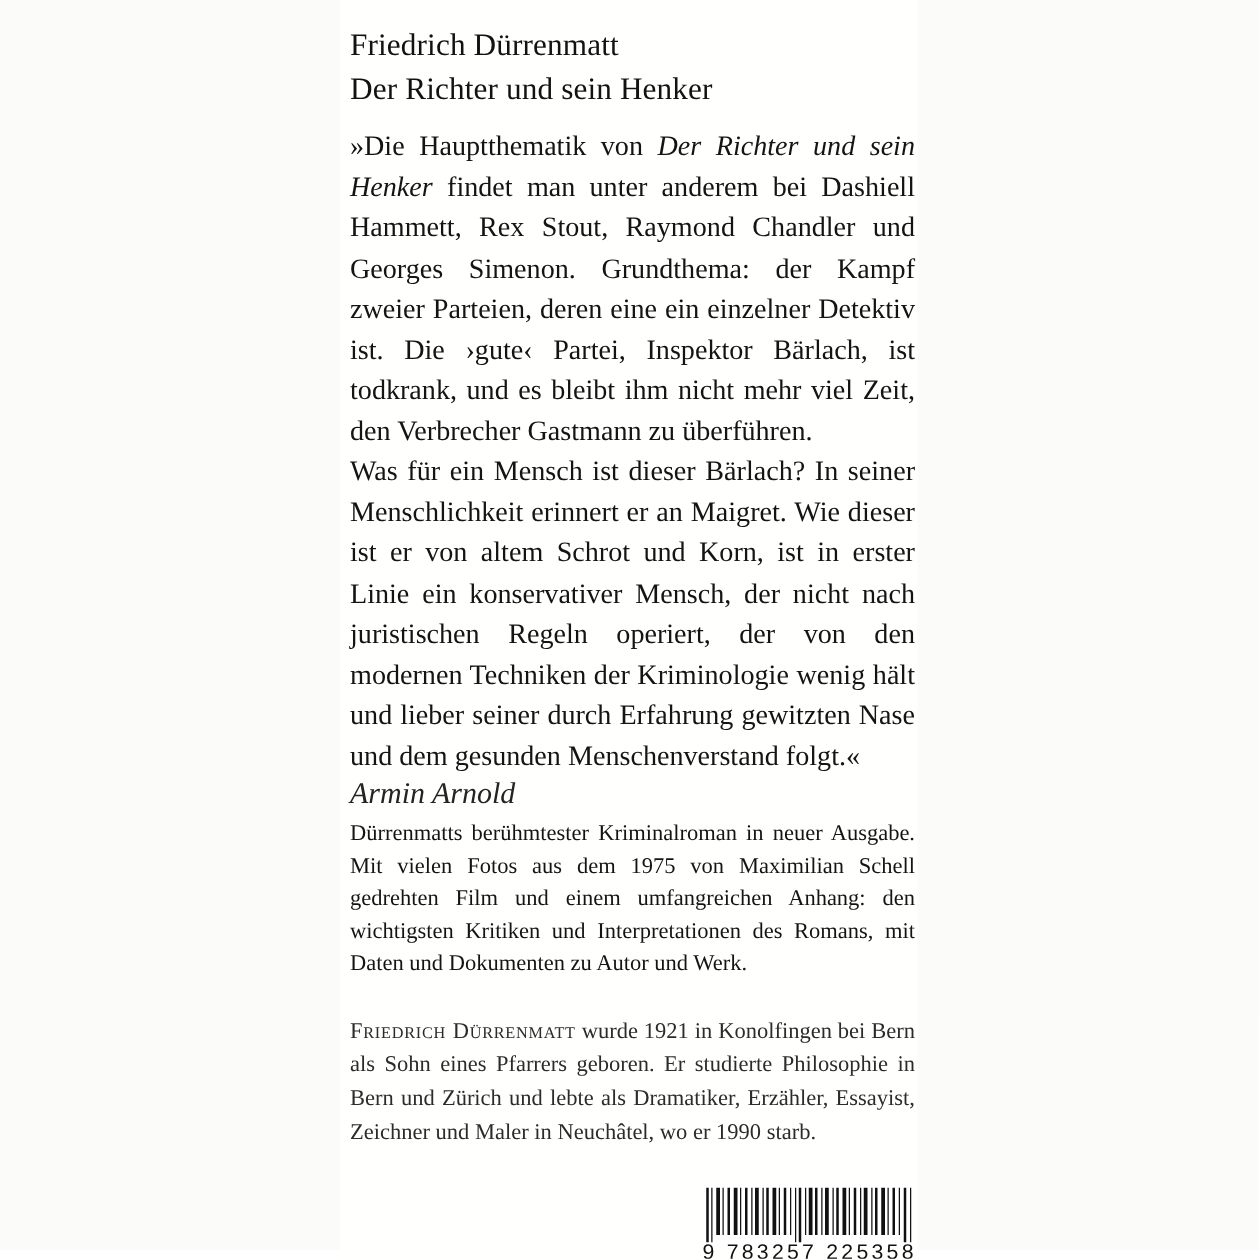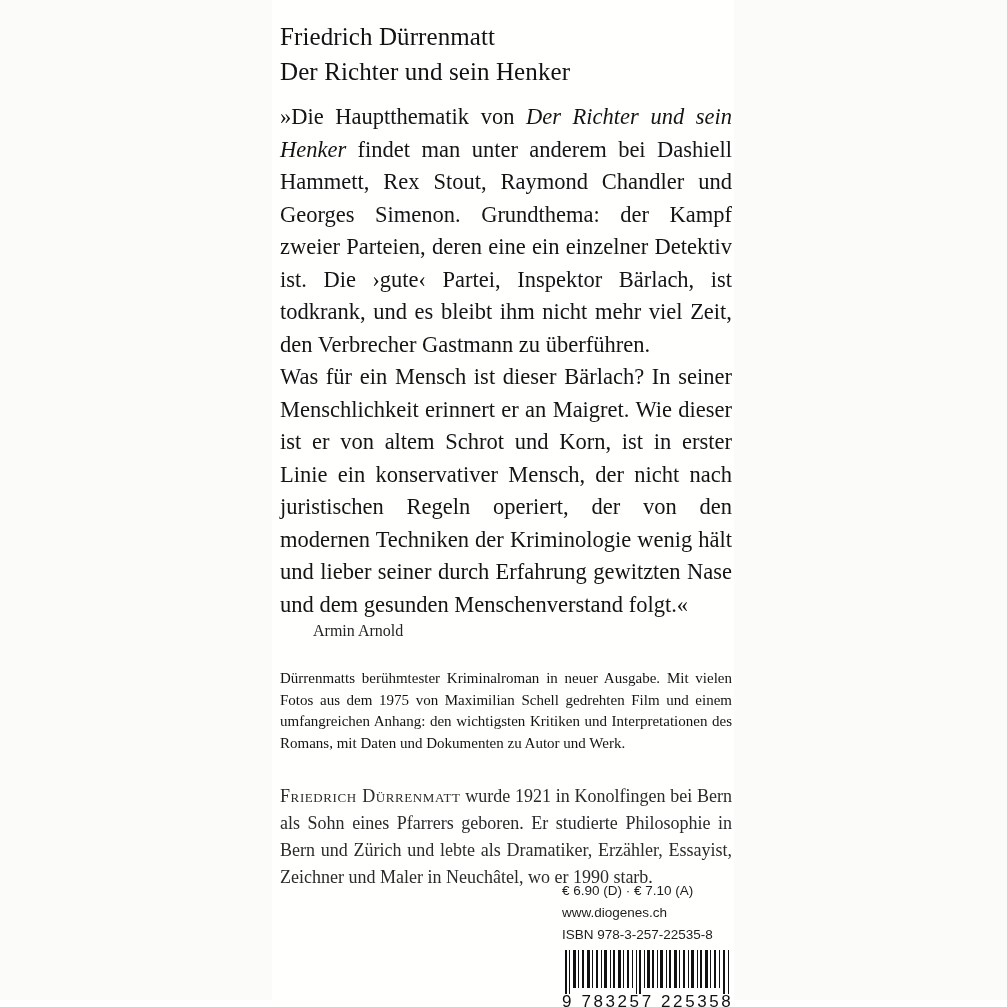--- a/index.html
+++ b/index.html
@@ -60,28 +60,28 @@
     margin: 0;
   }
   .blurb p + p {
     margin-top: 0px;
   }
   .blurb em {
     font-style: italic;
   }
   .signature {
     margin-top: 1px;
-    font-size: 16px;
+    font-size: 24px;
+    font-style: italic;
     color: #242424;
     text-align: left;
-    margin-left: 33px;
   }
   .blurb2 {
-    margin-top: 28px;
-    font-size: 15px;
+    margin-top: 4px;
+    font-size: 18px;
     line-height: 1.445;
     color: #141414;
     text-align: justify;
   }
   .bio {
     margin-top: 28px;
     font-size: 18px;
     line-height: 1.5;
     color: #2b2b2b;
     text-align: justify;
@@ -151,25 +151,20 @@
       <div class="signature">Armin Arnold</div>
 
       <div class="blurb2">Dürrenmatts berühmtester Kriminalroman in neuer Ausgabe. Mit vielen Fotos aus dem 1975 von Maximilian Schell gedrehten Film und einem umfangreichen Anhang: den wichtigsten Kritiken und Interpretationen des Romans, mit Daten und Dokumenten zu Autor und Werk.</div>
 
       <div class="bio">
         <span class="smallcaps">Friedrich Dürrenmatt</span><span> wurde 1921 in Konolfingen bei Bern als Sohn eines Pfarrers geboren. Er studierte Philosophie in Bern und Zürich und lebte als Dramatiker, Erzähler, Essayist, Zeichner und Maler in Neuchâtel, wo er 1990 starb.</span>
       </div>
 
     </div>
 
-    <div class="footer">
-      <span class="line">€ 6.90 (D) · € 7.10 (A)</span>
-      <span class="line">www.diogenes.ch</span>
-      <span class="line">ISBN 978-3-257-22535-8</span>
-    </div>
 
     <div class="barcode-wrap">
       <svg class="barcode" viewBox="0 0 172 44" preserveAspectRatio="none">
         <rect x="0" y="0" width="172" height="44" fill="#ffffff"></rect>
         <g fill="#111111">
           <rect x="3" y="0" width="2" height="44"></rect>
           <rect x="7" y="0" width="1" height="44"></rect>
           <rect x="11" y="0" width="3" height="38"></rect>
           <rect x="16" y="0" width="1" height="38"></rect>
           <rect x="20" y="0" width="2" height="38"></rect>

